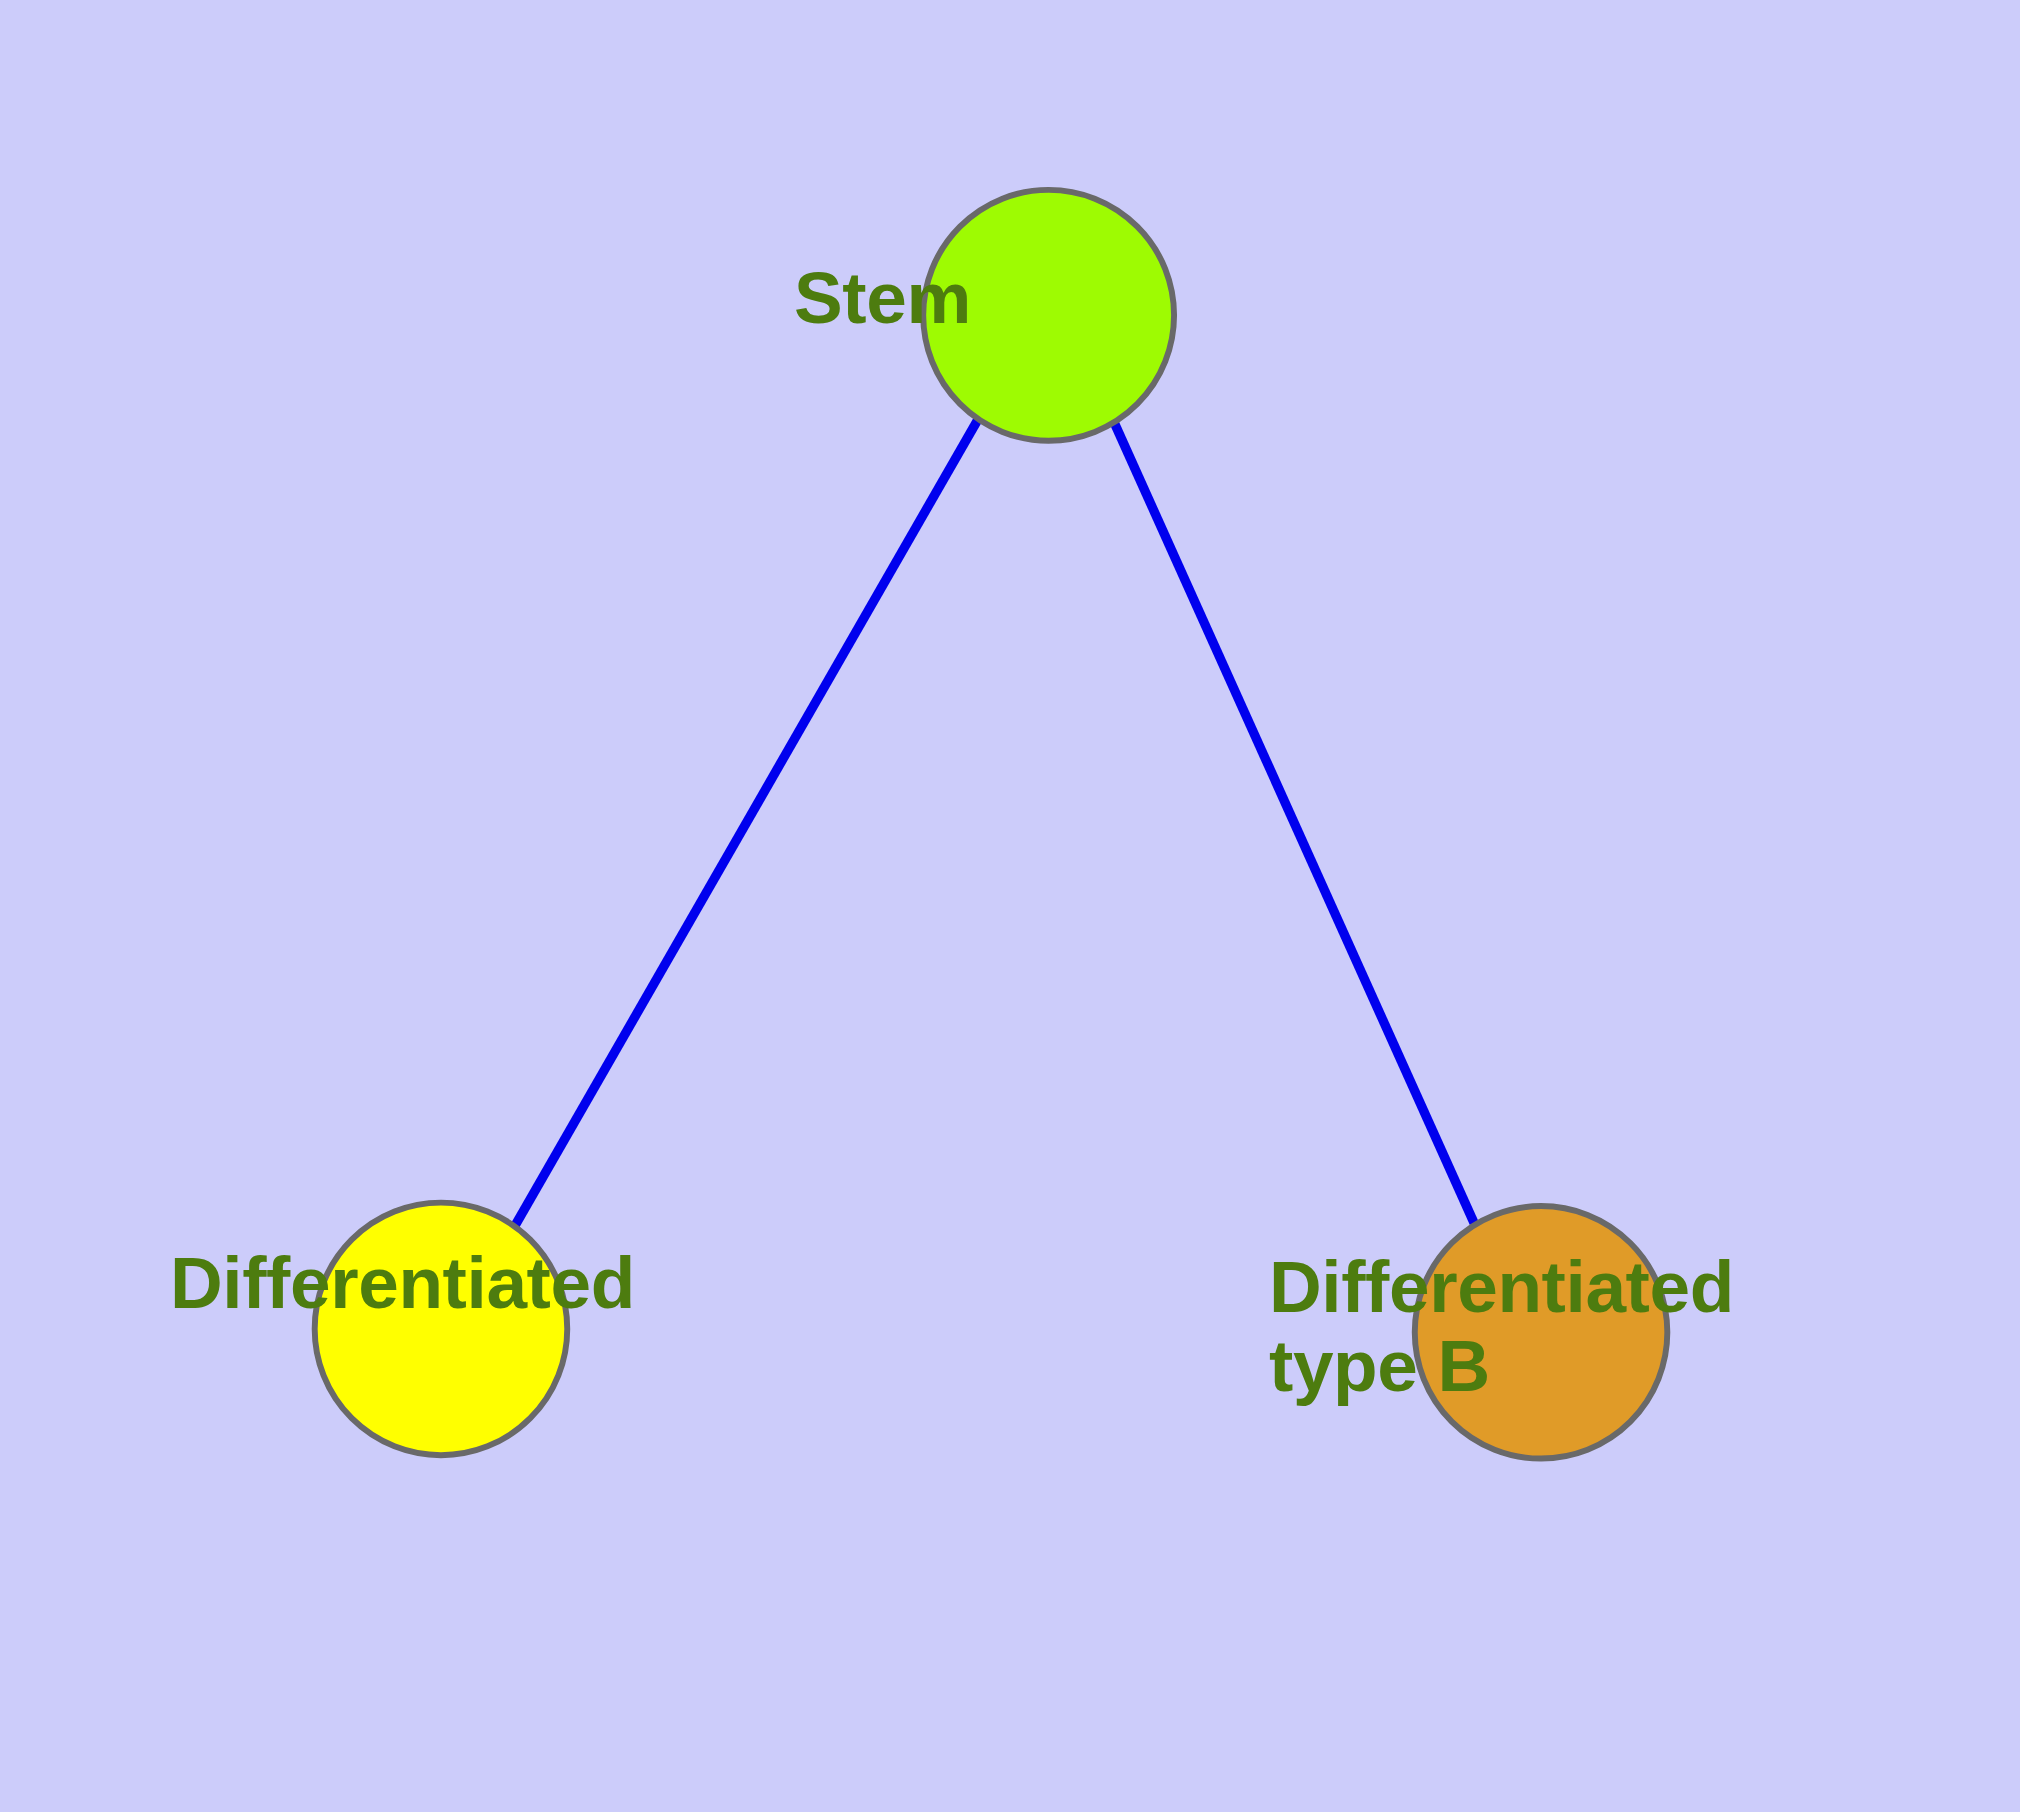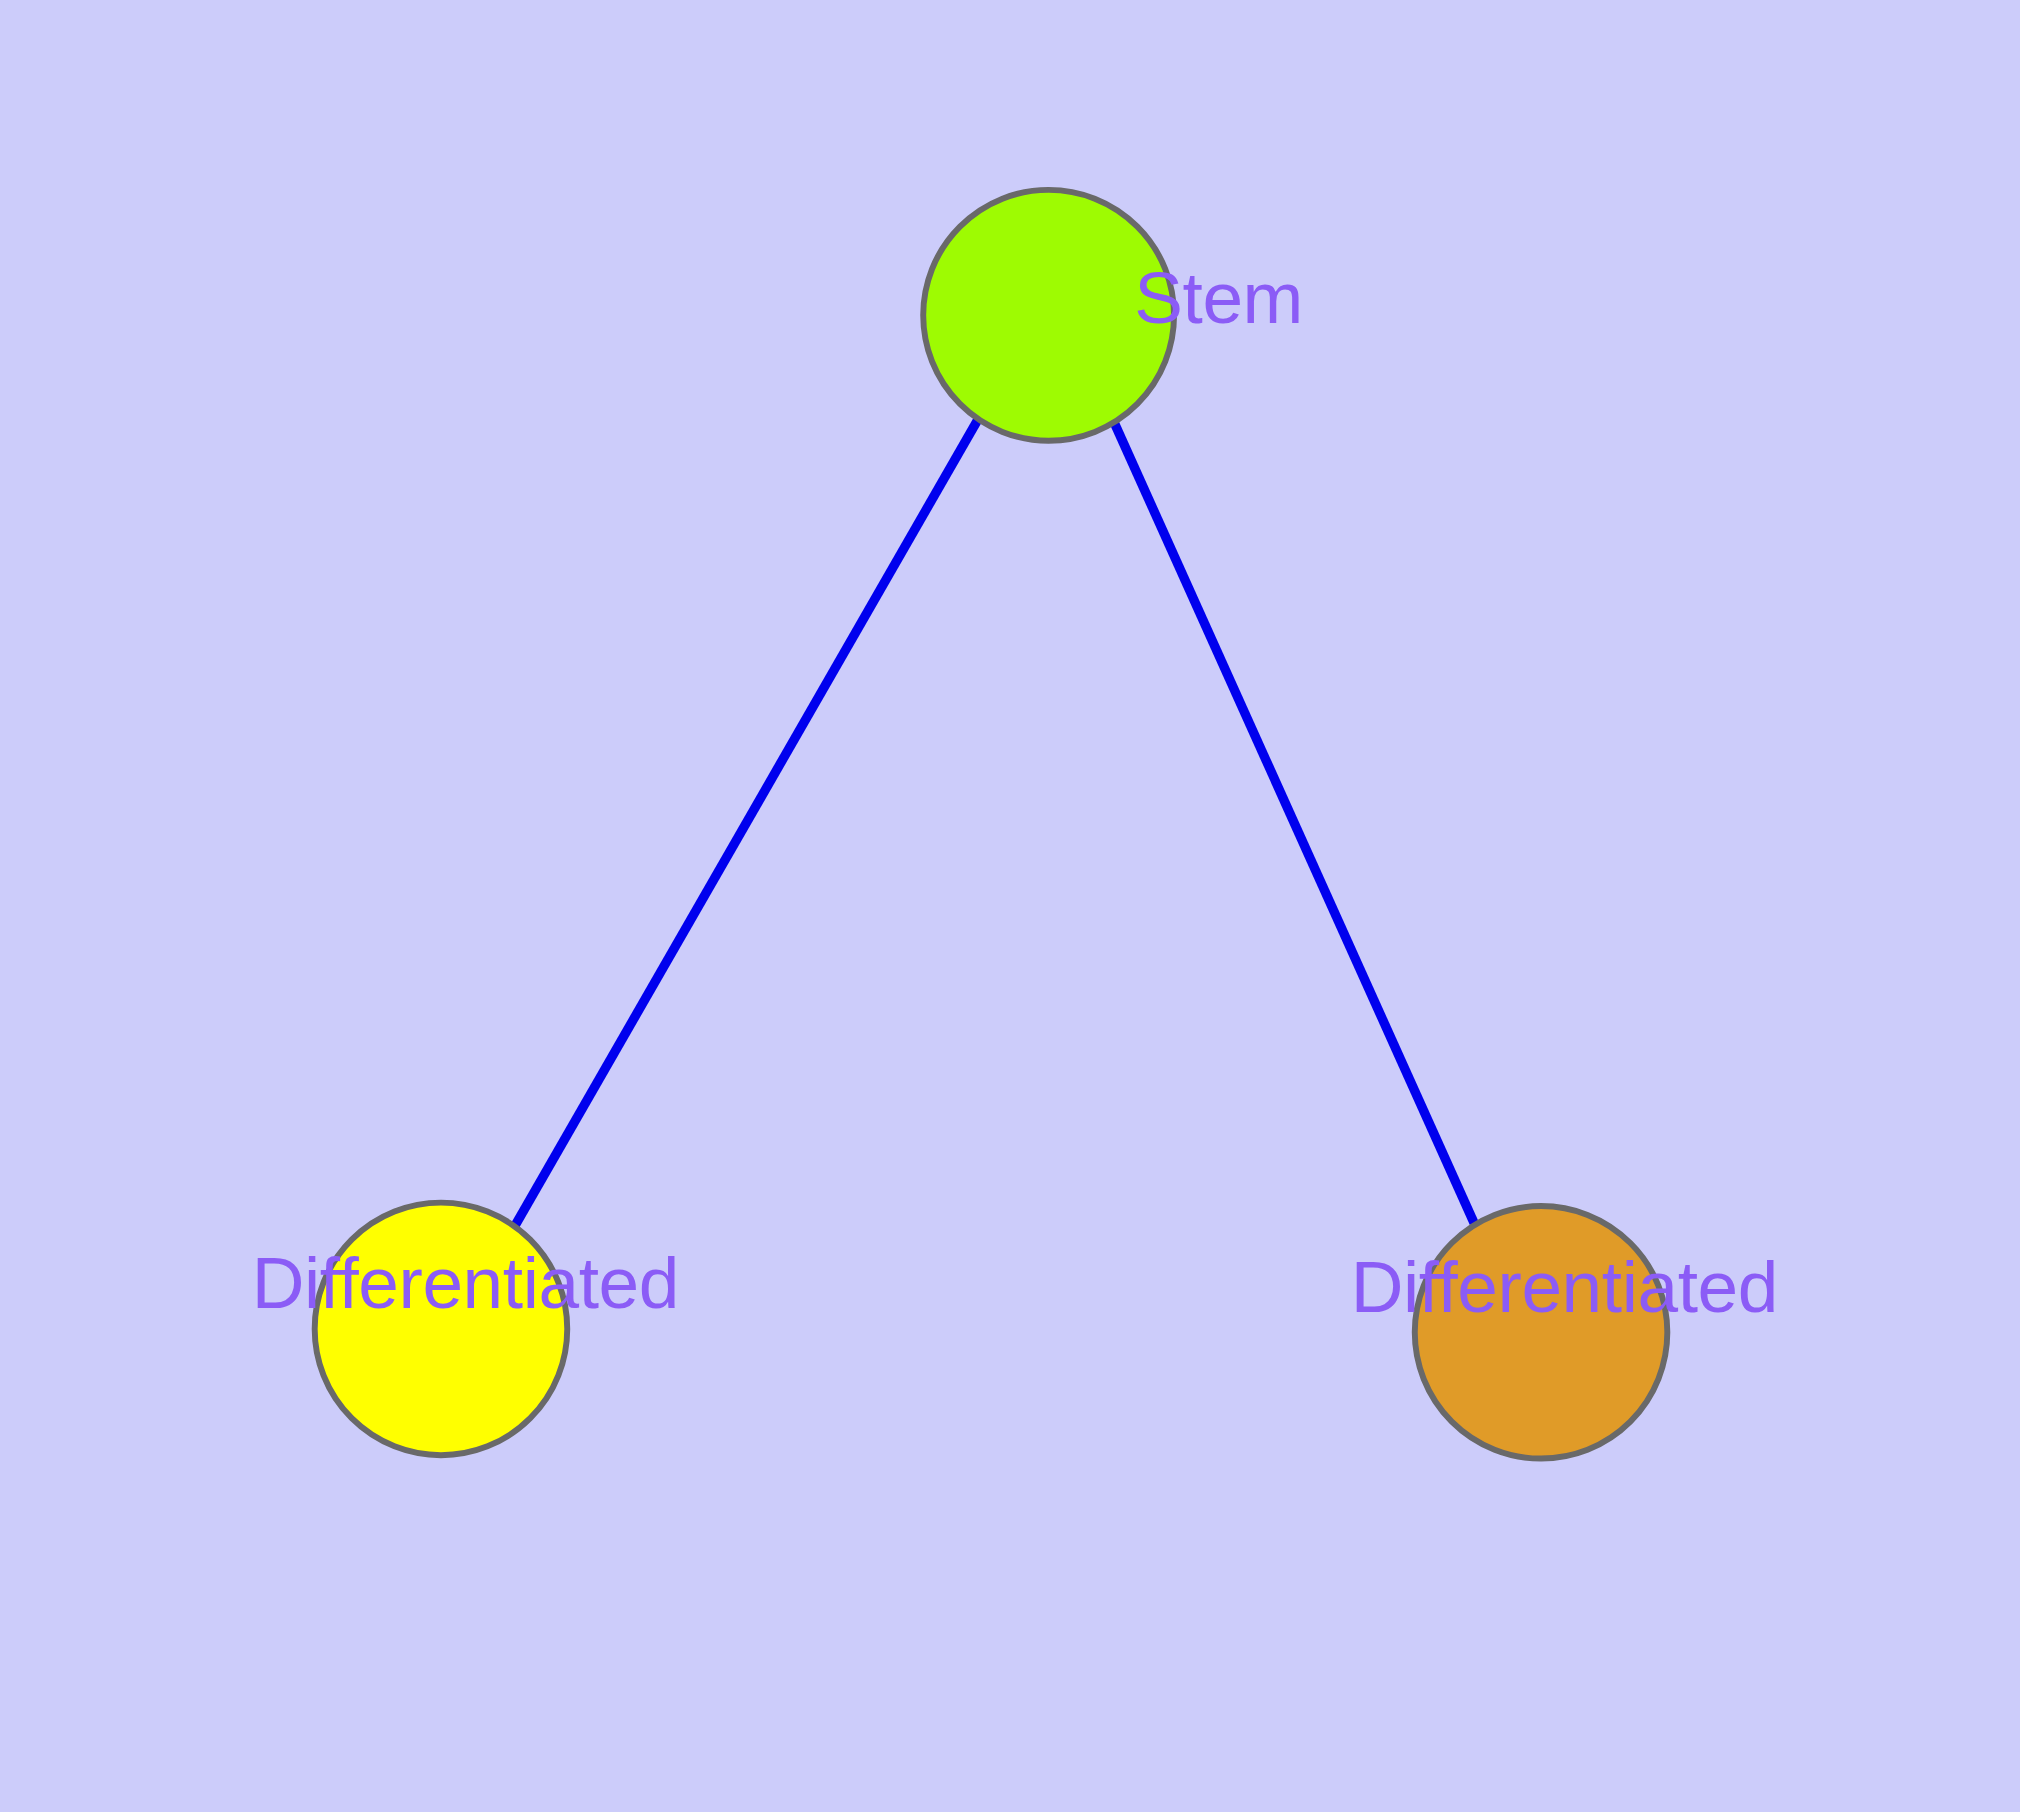--- a/index.html
+++ b/index.html
@@ -23,23 +23,23 @@
     background: #ccccfa;
   }
   #graph-svg {
     position: absolute;
     left: 0; top: 0;
     width: 2021px;
     height: 1812px;
   }
   .node-label {
     position: absolute;
-    text-align: right;
-    color: #8b5cf6;
-    font-weight: normal;
+    text-align: left;
+    color: #4d7c0f;
+    font-weight: bold;
     white-space: nowrap;
     line-height: 1.08;
     pointer-events: none;
     letter-spacing: -0.4px;
   }
   .node-label .lbl-line { display: block; }
   #label-stem {
     left: 794px;
     top: 259px;
     width: 509px;
@@ -80,16 +80,17 @@
   <div class="node-label" id="label-stem">
     <span class="lbl-line">Stem</span>
   </div>
 
   <div class="node-label" id="label-diffA">
     <span class="lbl-line">Differentiated</span>
   </div>
 
   <div class="node-label" id="label-diffB">
     <span class="lbl-line">Differentiated</span>
+    <span class="lbl-line">type B</span>
   </div>
 
 </div>
 
 
 </body></html>

